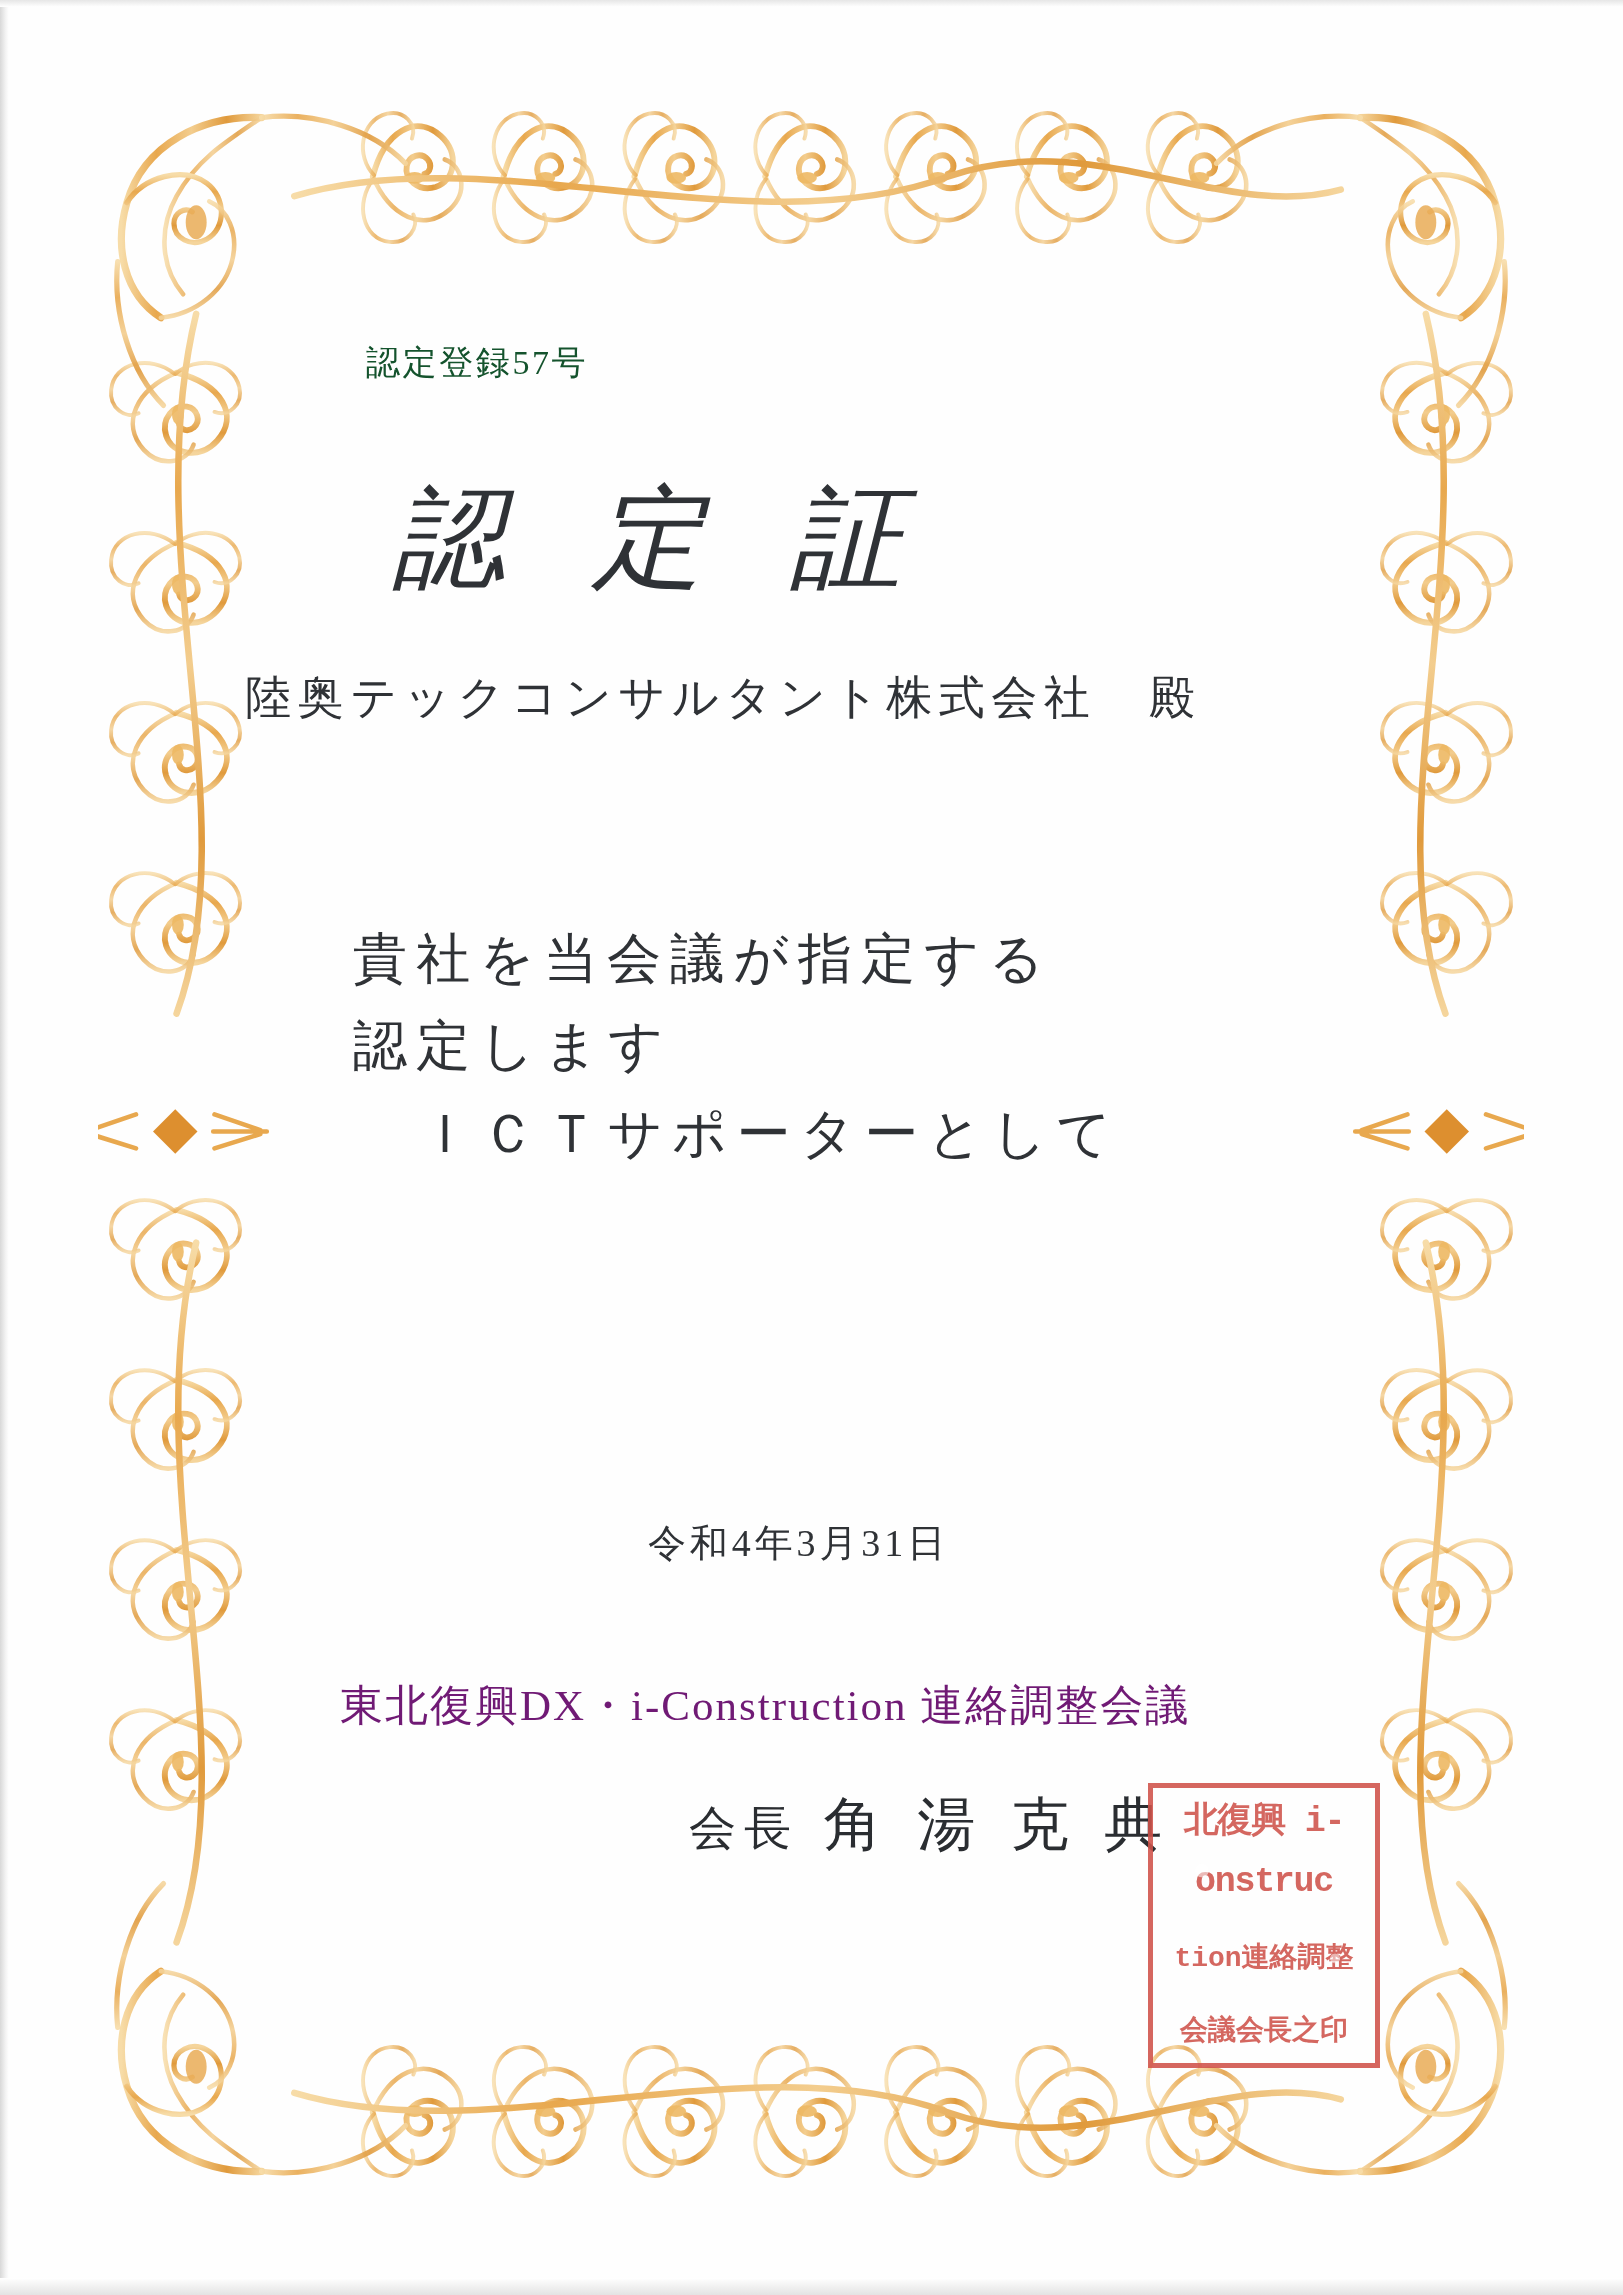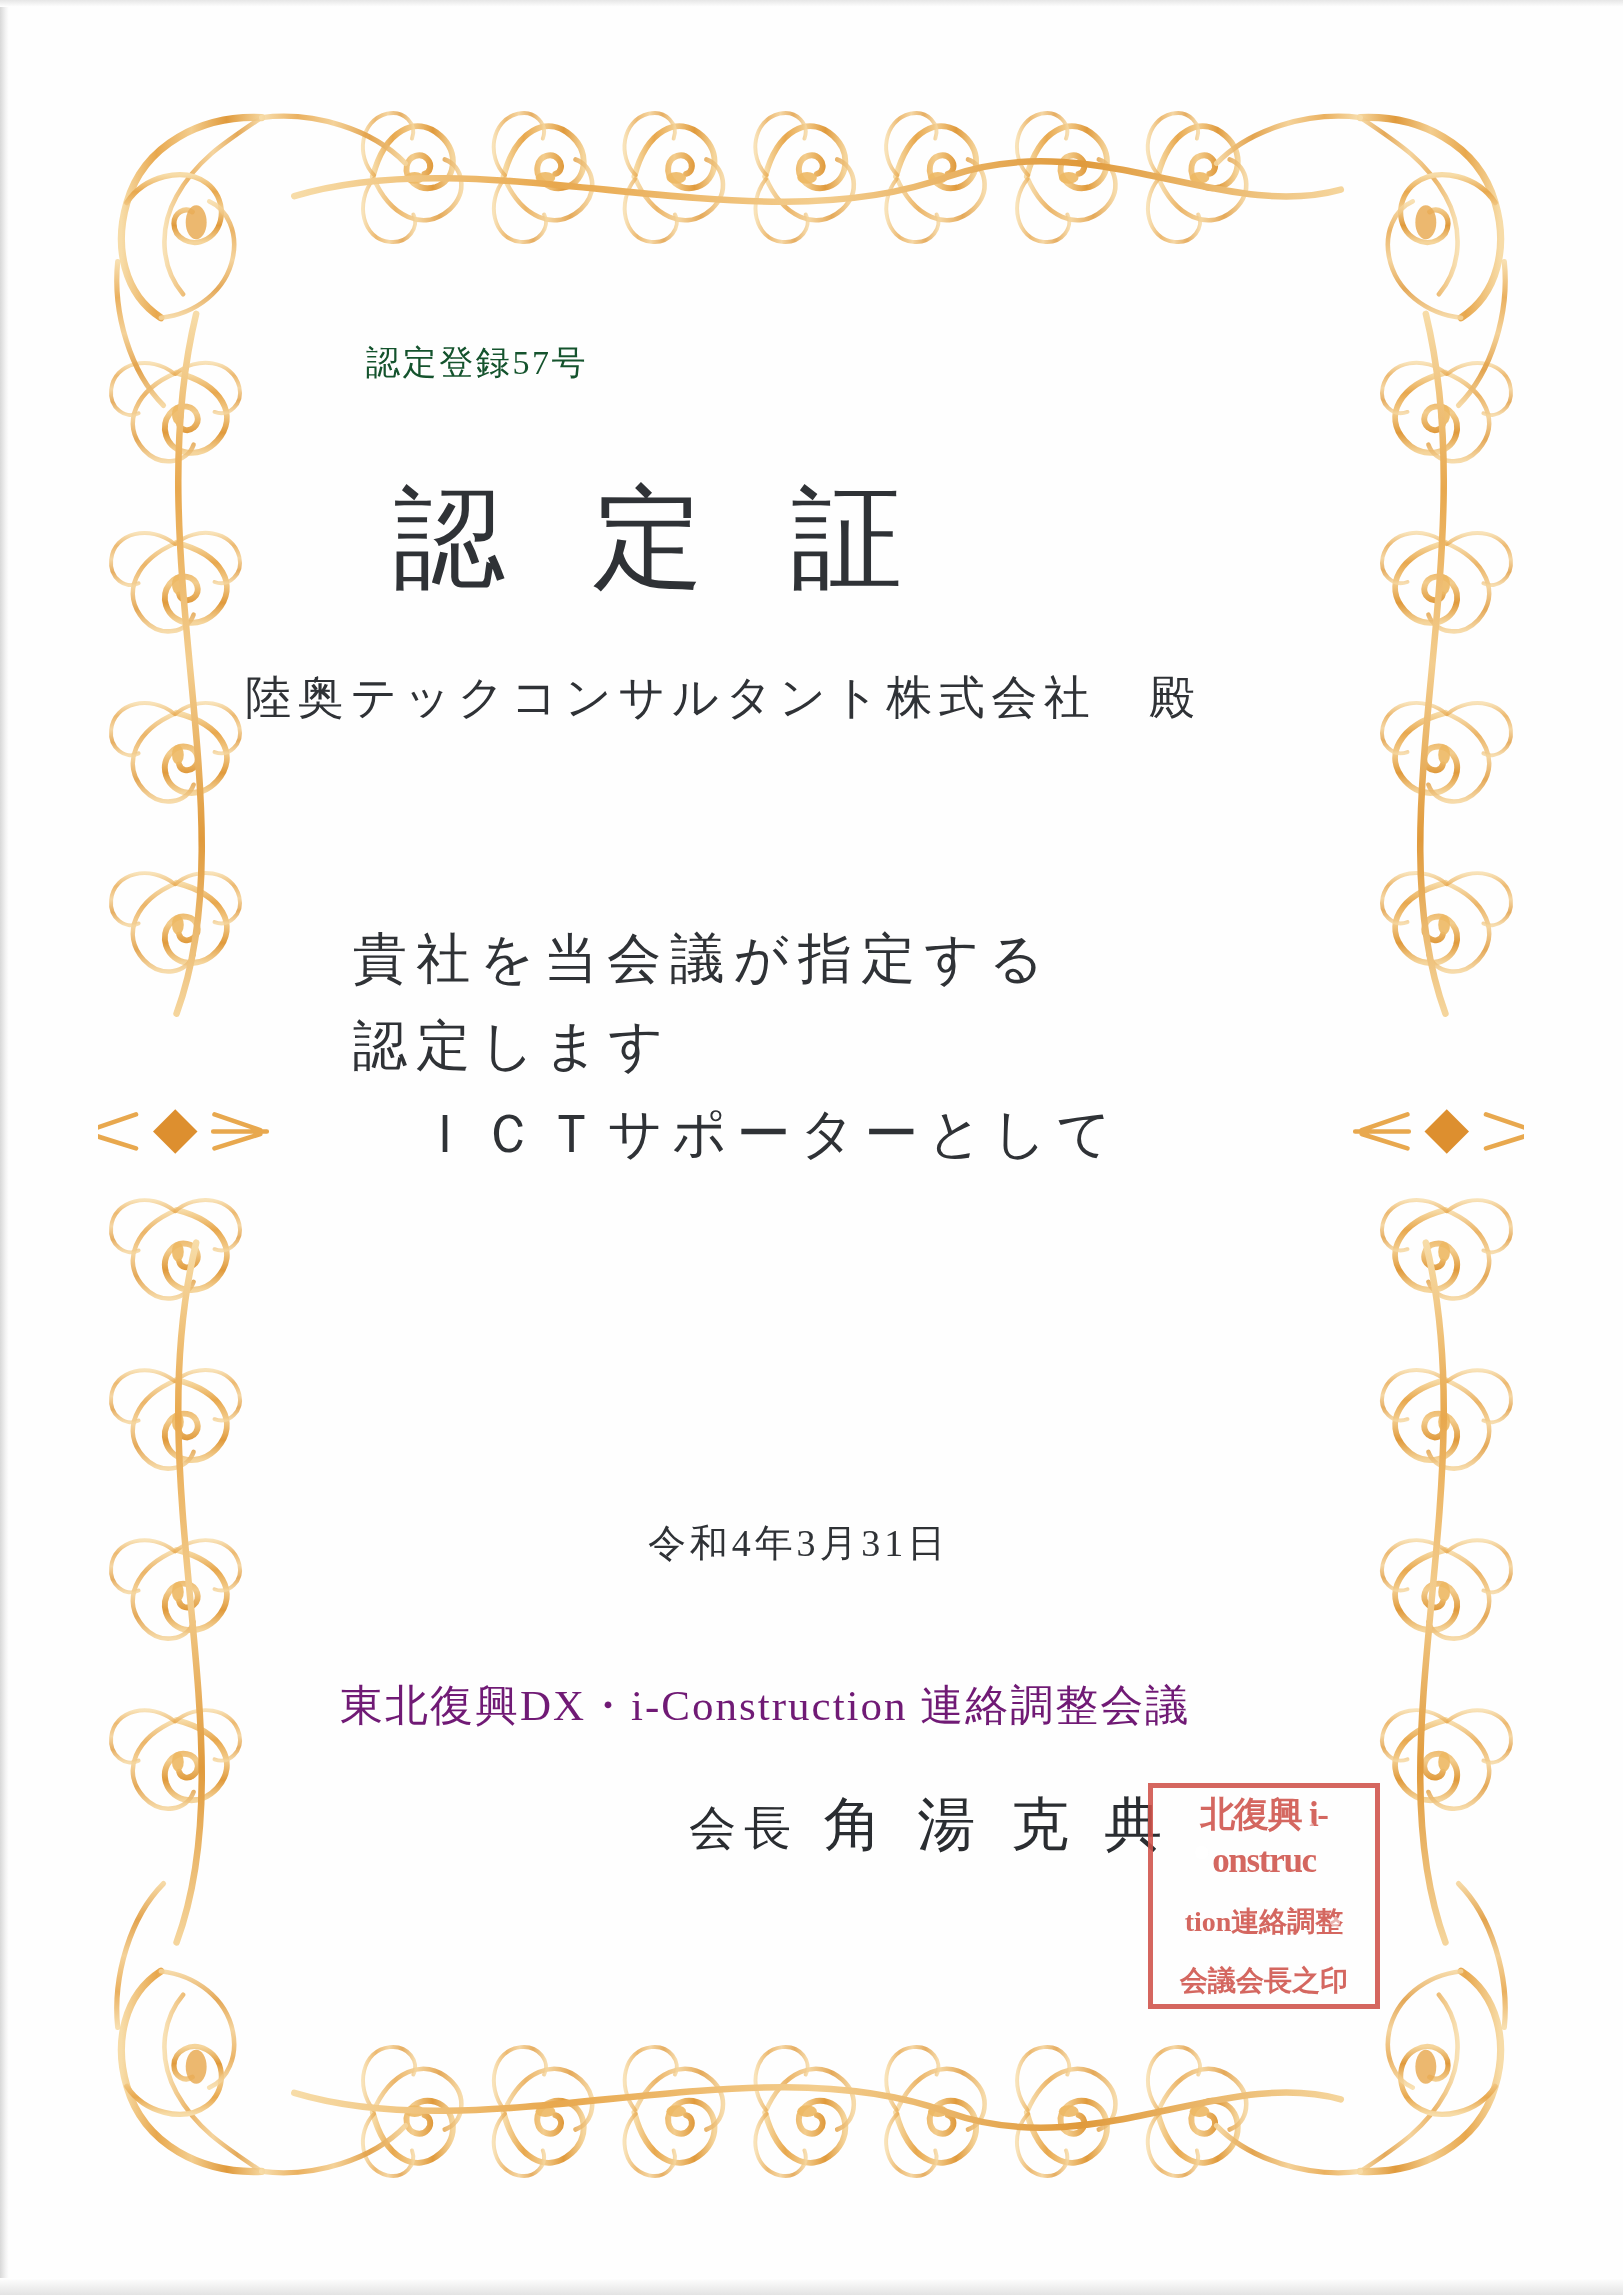--- a/index.html
+++ b/index.html
@@ -81,20 +81,21 @@
     position: absolute;
     left: 0;
     top: 464px;
     width: 1296px;
     text-align: center;
     font-size: 111px;
     letter-spacing: 30px;
     text-indent: 30px;
     color: #2f3236;
     font-weight: 400;
+    font-style: italic;
   }
 
   .recipient {
     position: absolute;
     left: 0;
     top: 667px;
     width: 1440px;
     text-align: center;
     font-size: 46px;
     letter-spacing: 6.5px;
@@ -155,27 +156,27 @@
     letter-spacing: 7.9px;
     margin-left: 28px;
   }
 
   
   .seal {
     position: absolute;
     left: 1148px;
     top: 1783px;
     width: 232px;
-    height: 226px;
+    height: 285px;
     border: 5.9px solid #d0524a;
     box-sizing: border-box;
     color: #cf534b;
     opacity: .88;
     overflow: hidden;
-    font-family: Liberation Serif, serif;
+    font-family: Liberation Mono, monospace;
   }
   .seal .seal-rows {
     position: absolute;
     left: 5.2px; right: 5.2px; top: 3.9px; bottom: 3.9px;
     display: flex;
     flex-direction: column;
     justify-content: space-around;
   }
   .seal .seal-row {
     font-size: 35px;

